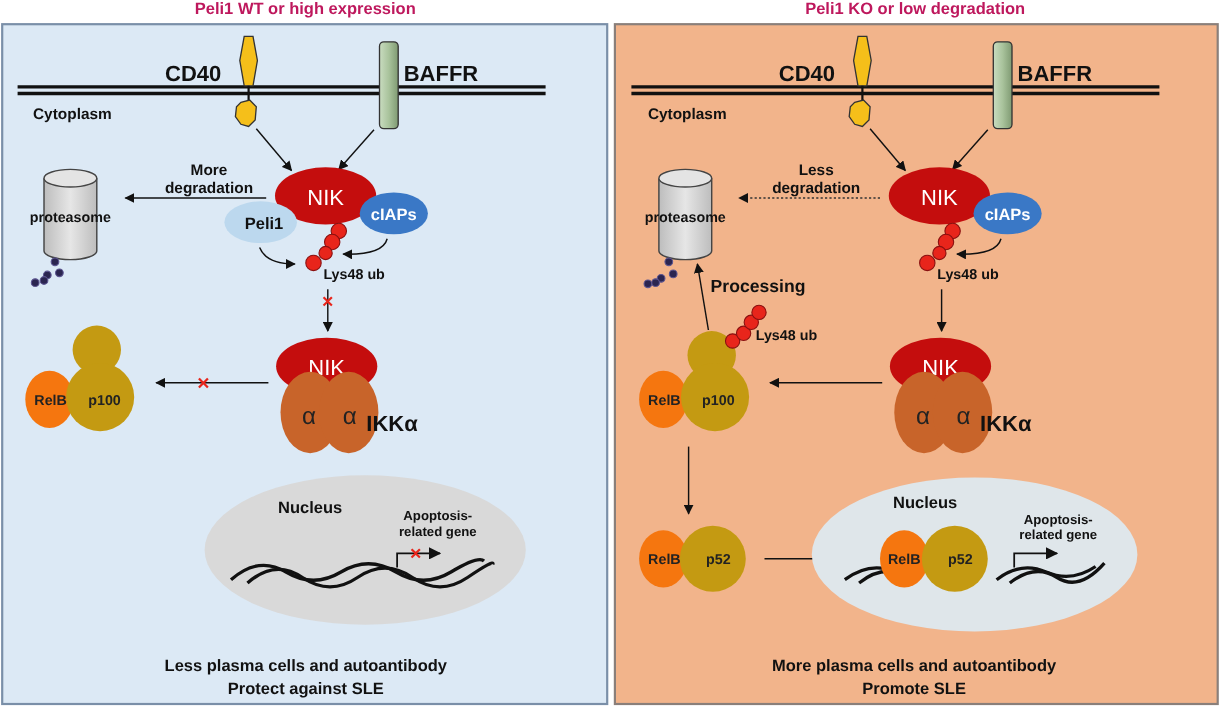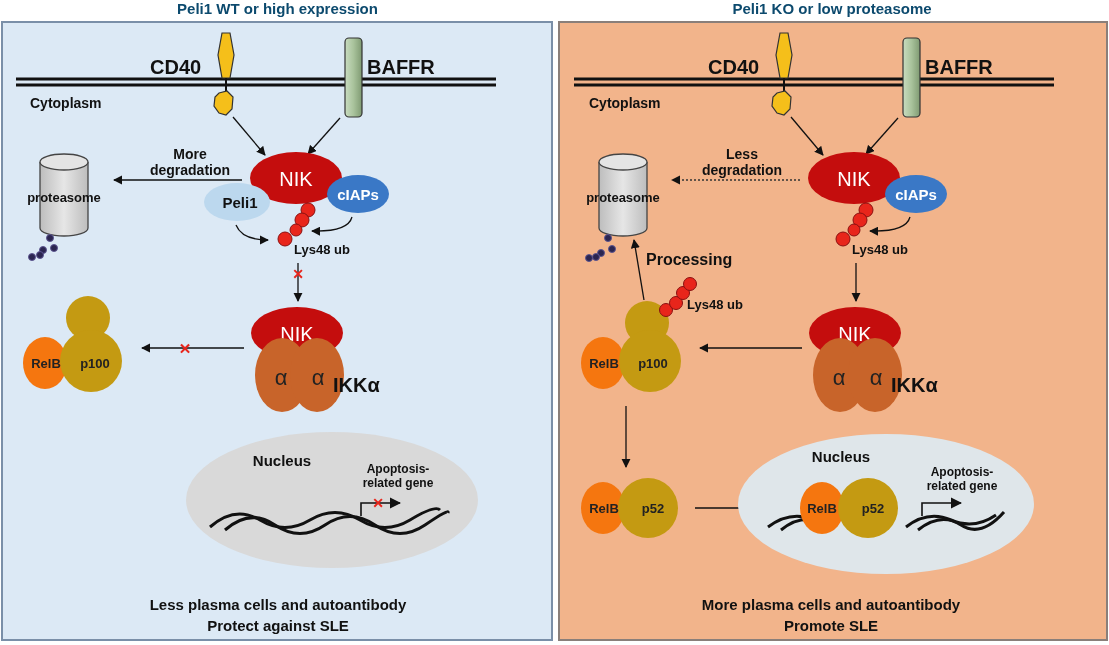--- a/index.html
+++ b/index.html
@@ -1,24 +1,24 @@
 <!DOCTYPE html>
 <html><head>
 <meta charset="utf-8">
 <style>
   html, body { margin:0; padding:0; background:#ffffff; }
   body { width:1109px; height:645px; position:relative; overflow:hidden; font-family:"Liberation Sans", sans-serif; }
-  .panel-title { position:absolute; top:0; font-weight:bold; font-size:15px; color:#0c4a6e; text-align:center; }
+  .panel-title { position:absolute; top:0; font-weight:bold; font-size:15px; color:#be185d; text-align:center; }
   svg text { font-family:"Liberation Sans", sans-serif; }
 </style>
 </head>
 <body>
 
 <div class="panel-title" style="left:0;width:555px;">Peli1 WT or high expression</div>
-<div class="panel-title" style="left:555px;width:554px;">Peli1 KO or low proteasome</div>
+<div class="panel-title" style="left:555px;width:554px;">Peli1 KO or low degradation</div>
 
 <svg width="1109" height="645" viewBox="0 0 1109 645" style="position:absolute;left:0;top:0;">
   <defs>
     <marker id="arr" viewBox="0 0 10 10" refX="9" refY="5" markerWidth="7" markerHeight="7" orient="auto-start-reverse">
       <path d="M0,0 L10,5 L0,10 z" fill="#111"></path>
     </marker>
     <linearGradient id="baffrGrad" x1="0" x2="1">
       <stop offset="0" stop-color="#c9dcc0"></stop>
       <stop offset="0.5" stop-color="#a9c39c"></stop>
       <stop offset="1" stop-color="#7f9a72"></stop>

